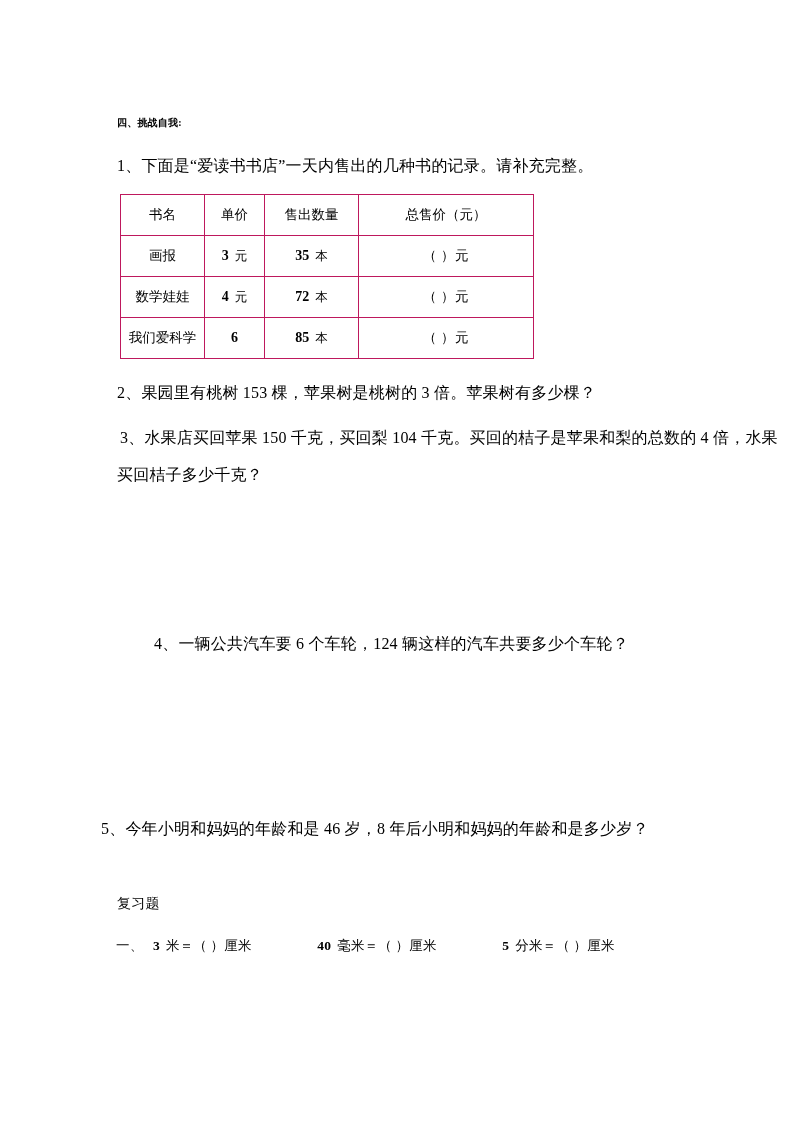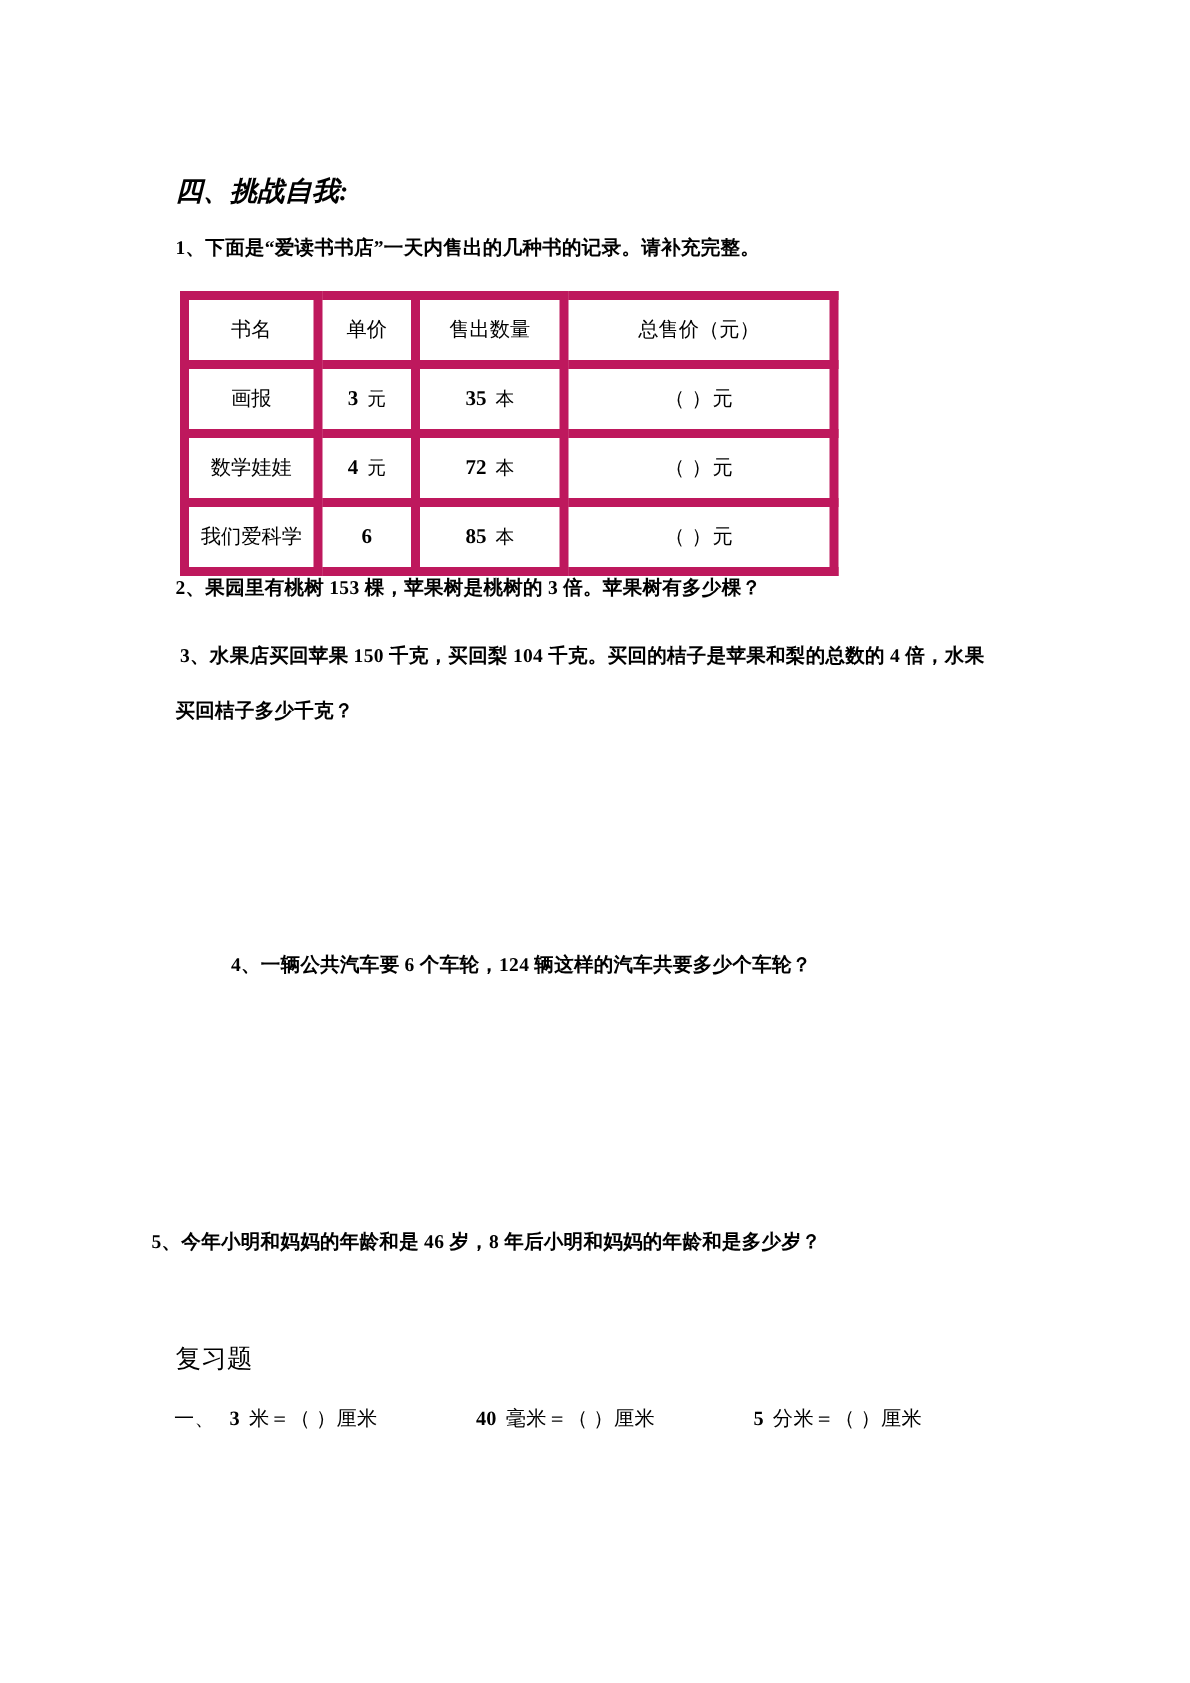--- a/index.html
+++ b/index.html
@@ -23,42 +23,41 @@
   }
   .ln {
     position: absolute;
     white-space: nowrap;
     line-height: 1;
     font-size: 13.5px;
     letter-spacing: 0.2px;
   }
   .b { font-weight: bold; }
   .sect-head {
-    font-size: 18px;
+    font-size: 10px;
     font-weight: bold;
-    font-style: italic;
   }
   .qline {
-    font-size: 13px;
-    font-weight: bold;
+    font-size: 16px;
+    font-weight: normal;
   }
   .plain {
     font-weight: normal;
   }
   
   .tbl {
     position: absolute;
     left: 120px;
     top: 194px;
     width: 409px;
     border-collapse: collapse;
     table-layout: fixed;
   }
   .tbl td {
-    border: 6px solid #be185d;
+    border: 1px solid #be185d;
     height: 40px;
     text-align: center;
     vertical-align: middle;
     font-size: 13.5px;
     padding: 0;
   }
   .c1 { width: 83px; }
   .c2 { width: 59px; }
   .c3 { width: 93px; }
   .c4 { width: 174px; }
@@ -115,21 +114,21 @@
   <div style="position:absolute; left:117px; top:495px; width:585px; height:120px;"></div>
 
   <div class="ln qline" style="left:117px; top:636px;margin-left:37px;">4、一辆公共汽车要 6 个车轮，124 辆这样的汽车共要多少个车轮？</div>
 
   <div style="position:absolute; left:117px; top:662px; width:585px; height:140px;"></div>
 
   <div class="ln qline" style="left:101px; top:821px;">5、今年小明和妈妈的年龄和是 46 岁，8 年后小明和妈妈的年龄和是多少岁？</div>
 
   <div style="position:absolute; left:117px; top:847px; width:585px; height:40px;"></div>
 
-  <div class="ln plain" style="left:117px; top:897px; font-size:17px;">复习题</div>
+  <div class="ln plain" style="left:117px; top:897px; font-size:14px;">复习题</div>
 
   <div class="ln" style="left:116px; top:939px;">
     <span class="plain">一、</span><span class="gapsm"></span>
     <span class="b">3</span><span class="gapsm"></span><span class="plain">米＝（      ）厘米</span><span class="gapxl"></span>
     <span class="b">40</span><span class="gapsm"></span><span class="plain">毫米＝（      ）厘米</span><span class="gapxl"></span>
     <span class="b">5</span><span class="gapsm"></span><span class="plain">分米＝（      ）厘米</span>
   </div>
 
 
 </div>

